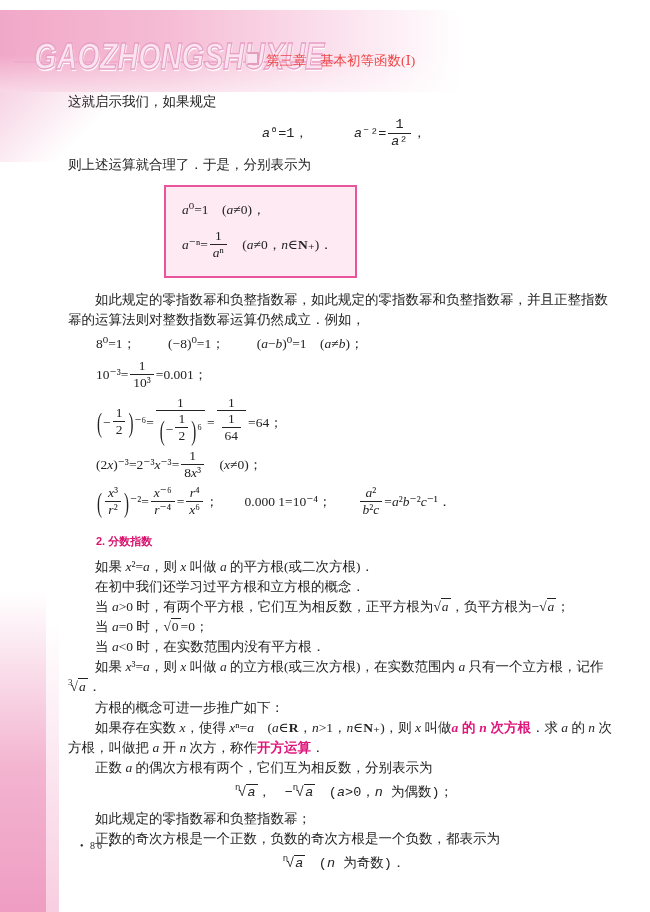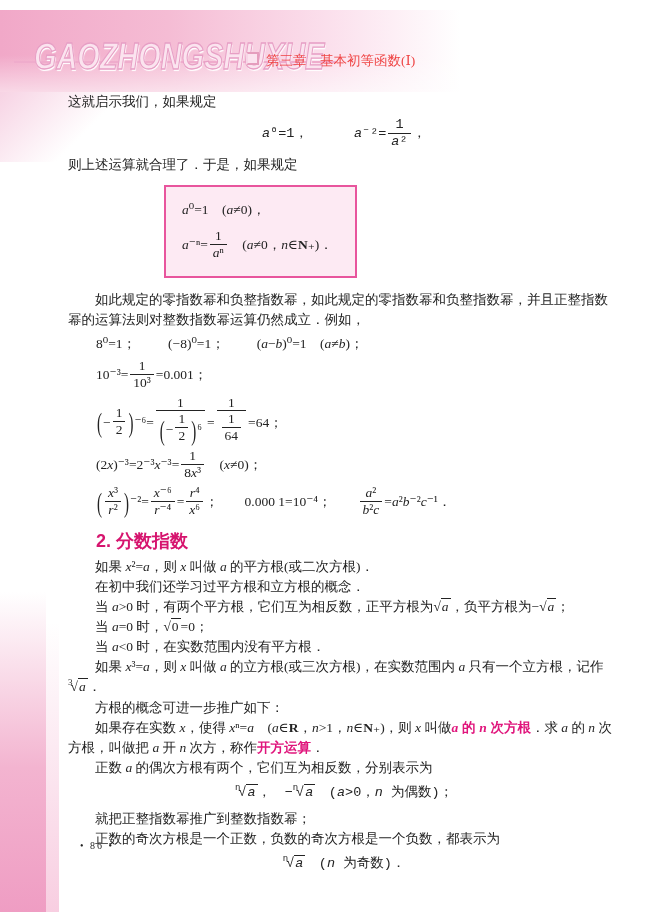--- a/index.html
+++ b/index.html
@@ -26,21 +26,21 @@
   .side{position:absolute;left:0;bottom:0;width:46px;height:320px;
         background:linear-gradient(to bottom,rgba(239,157,195,0) 0%,#f3b4d0 55%,var(--sidepink) 100%);}
   .side2{position:absolute;left:46px;bottom:0;width:13px;height:290px;
         background:linear-gradient(to bottom,rgba(248,206,224,0) 0%,#f8cee1 100%);}
   
   .content{position:absolute;left:68px;top:92px;width:552px;font-size:13.5px;line-height:20px;}
   .para{margin:0;}
   .ind{text-indent:2em;}
   .centerline{text-align:center;margin:5px 0;font-family:Liberation Mono, monospace;}
   .fline{margin:4px 0 4px 28px;}
-  .sec-heading{color:var(--accent);font-weight:bold;font-size:18px;margin:13px 0 6px 28px;
+  .sec-heading{color:var(--accent);font-weight:bold;font-size:11px;margin:13px 0 6px 28px;
         font-family:"Liberation Sans","DejaVu Sans",sans-serif;}
   .boxwrap{margin:10px 0 12px 96px;}
   .pinkbox{display:inline-block;border:2px solid var(--boxborder);background:var(--boxbg);
         padding:10px 22px 12px 16px;min-width:140px;}
   .boxline{margin:3px 0;}
   .boxline + .boxline{margin-top:8px;}
   
   .tk{}
   .vr{font-style:italic;}
   .bd{font-weight:bold;}
@@ -66,40 +66,40 @@
   <div class="hrule"></div>
   <div class="logo">GAOZHONGSHUXUE</div>
   <div class="chap">
     <span class="chap-icon"></span>
     <span>第三章　基本初等函数(Ⅰ)</span>
   </div>
 
   <div class="content" id="content">
       <div class="para"><span class="tk">这就启示我们，如果规定</span></div>
       <div class="centerline"><span class="vr">a</span><span class="tk">⁰=1，</span><span class="sp" style="width: 46px;"></span><span class="vr">a</span><span class="tk">⁻²=</span><span class="frac"><span class="fnum"><span class="tk">1</span></span><span class="fden"><span class="vr">a</span><span class="tk">²</span></span></span><span class="tk">，</span></div>
-      <div class="para"><span class="tk">则上述运算就合理了．于是，如果规定</span></div>
+      <div class="para"><span class="tk">则上述运算就合理了．于是，分别表示为</span></div>
       <div class="boxwrap"><div class="pinkbox"><div class="boxline"><span class="vr">a</span><span class="tk">⁰=1　(</span><span class="vr">a</span><span class="tk">≠0)，</span></div><div class="boxline"><span class="vr">a</span><span class="tk">⁻ⁿ=</span><span class="frac"><span class="fnum"><span class="tk">1</span></span><span class="fden"><span class="vr">a</span><span class="tk">ⁿ</span></span></span><span class="tk">　(</span><span class="vr">a</span><span class="tk">≠0，</span><span class="vr">n</span><span class="tk">∈</span><span class="bd">N</span><span class="tk">₊)．</span></div></div></div>
       <div class="para ind"><span class="tk">如此规定的零指数幂和负整指数幂，如此规定的零指数幂和负整指数幂，并且正整指数幂的运算法则对整数指数幂运算仍然成立．例如，</span></div>
       <div class="fline"><span class="tk">8⁰=1；</span><span class="sp" style="width: 32px;"></span><span class="tk">(−8)⁰=1；</span><span class="sp" style="width: 32px;"></span><span class="tk">(</span><span class="vr">a</span><span class="tk">−</span><span class="vr">b</span><span class="tk">)⁰=1　(</span><span class="vr">a</span><span class="tk">≠</span><span class="vr">b</span><span class="tk">)；</span></div>
       <div class="fline"><span class="tk">10⁻³=</span><span class="frac"><span class="fnum"><span class="tk">1</span></span><span class="fden"><span class="tk">10³</span></span></span><span class="tk">=0.001；</span></div>
       <div class="fline"><span class="bg">(</span><span class="tk">−</span><span class="frac"><span class="fnum"><span class="tk">1</span></span><span class="fden"><span class="tk">2</span></span></span><span class="bg">)</span><span class="tk">⁻⁶=</span><span class="frac"><span class="fnum"><span class="tk">1</span></span><span class="fden"><span class="bg">(</span><span class="tk">−</span><span class="frac"><span class="fnum"><span class="tk">1</span></span><span class="fden"><span class="tk">2</span></span></span><span class="bg">)</span><span class="tk">⁶</span></span></span><span class="tk">=</span><span class="frac"><span class="fnum"><span class="tk">1</span></span><span class="fden"><span class="frac"><span class="fnum"><span class="tk">1</span></span><span class="fden"><span class="tk">64</span></span></span></span></span><span class="tk">=64；</span></div>
       <div class="fline"><span class="tk">(2</span><span class="vr">x</span><span class="tk">)⁻³=2⁻³</span><span class="vr">x</span><span class="tk">⁻³=</span><span class="frac"><span class="fnum"><span class="tk">1</span></span><span class="fden"><span class="tk">8</span><span class="vr">x</span><span class="tk">³</span></span></span><span class="tk">　(</span><span class="vr">x</span><span class="tk">≠0)；</span></div>
       <div class="fline"><span class="bg">(</span><span class="frac"><span class="fnum"><span class="vr">x</span><span class="tk">³</span></span><span class="fden"><span class="vr">r</span><span class="tk">²</span></span></span><span class="bg">)</span><span class="tk">⁻²=</span><span class="frac"><span class="fnum"><span class="vr">x</span><span class="tk">⁻⁶</span></span><span class="fden"><span class="vr">r</span><span class="tk">⁻⁴</span></span></span><span class="tk">=</span><span class="frac"><span class="fnum"><span class="vr">r</span><span class="tk">⁴</span></span><span class="fden"><span class="vr">x</span><span class="tk">⁶</span></span></span><span class="tk">；</span><span class="sp" style="width: 26px;"></span><span class="tk">0.000 1=10⁻⁴；</span><span class="sp" style="width: 26px;"></span><span class="frac"><span class="fnum"><span class="vr">a</span><span class="tk">²</span></span><span class="fden"><span class="vr">b</span><span class="tk">²</span><span class="vr">c</span></span></span><span class="tk">=</span><span class="vr">a</span><span class="tk">²</span><span class="vr">b</span><span class="tk">⁻²</span><span class="vr">c</span><span class="tk">⁻¹．</span></div>
       <div class="sec-heading">2. 分数指数</div>
       <div class="para ind"><span class="tk">如果 </span><span class="vr">x</span><span class="tk">²=</span><span class="vr">a</span><span class="tk">，则 </span><span class="vr">x</span><span class="tk"> 叫做 </span><span class="vr">a</span><span class="tk"> 的平方根(或二次方根)．</span></div>
       <div class="para ind"><span class="tk">在初中我们还学习过平方根和立方根的概念．</span></div>
       <div class="para ind"><span class="tk">当 </span><span class="vr">a</span><span class="tk">&gt;0 时，有两个平方根，它们互为相反数，正平方根为</span><span class="sqrt"><span class="rsign">√</span><span class="rad"><span class="vr">a</span></span></span><span class="tk">，负平方根为−</span><span class="sqrt"><span class="rsign">√</span><span class="rad"><span class="vr">a</span></span></span><span class="tk">；</span></div>
       <div class="para ind"><span class="tk">当 </span><span class="vr">a</span><span class="tk">=0 时，</span><span class="sqrt"><span class="rsign">√</span><span class="rad"><span class="tk">0</span></span></span><span class="tk">=0；</span></div>
       <div class="para ind"><span class="tk">当 </span><span class="vr">a</span><span class="tk">&lt;0 时，在实数范围内没有平方根．</span></div>
       <div class="para ind"><span class="tk">如果 </span><span class="vr">x</span><span class="tk">³=</span><span class="vr">a</span><span class="tk">，则 </span><span class="vr">x</span><span class="tk"> 叫做 </span><span class="vr">a</span><span class="tk"> 的立方根(或三次方根)，在实数范围内 </span><span class="vr">a</span><span class="tk"> 只有一个立方根，记作 </span><span class="sqrt"><span class="idx">3</span><span class="rsign">√</span><span class="rad"><span class="vr">a</span></span></span><span class="tk">．</span></div>
       <div class="para ind"><span class="tk">方根的概念可进一步推广如下：</span></div>
       <div class="para ind"><span class="tk">如果存在实数 </span><span class="vr">x</span><span class="tk">，使得 </span><span class="vr">x</span><span class="tk">ⁿ=</span><span class="vr">a</span><span class="tk">　(</span><span class="vr">a</span><span class="tk">∈</span><span class="bd">R</span><span class="tk">，</span><span class="vr">n</span><span class="tk">&gt;1，</span><span class="vr">n</span><span class="tk">∈</span><span class="bd">N</span><span class="tk">₊)，则 </span><span class="vr">x</span><span class="tk"> 叫做</span><span class="pkv">a</span><span class="pk"> 的 </span><span class="pkv">n</span><span class="pk"> 次方根</span><span class="tk">．求 </span><span class="vr">a</span><span class="tk"> 的 </span><span class="vr">n</span><span class="tk"> 次方根，叫做把 </span><span class="vr">a</span><span class="tk"> 开 </span><span class="vr">n</span><span class="tk"> 次方，称作</span><span class="pk">开方运算</span><span class="tk">．</span></div>
       <div class="para ind"><span class="tk">正数 </span><span class="vr">a</span><span class="tk"> 的偶次方根有两个，它们互为相反数，分别表示为</span></div>
       <div class="centerline"><span class="sqrt"><span class="idx">n</span><span class="rsign">√</span><span class="rad"><span class="vr">a</span></span></span><span class="tk">，　−</span><span class="sqrt"><span class="idx">n</span><span class="rsign">√</span><span class="rad"><span class="vr">a</span></span></span><span class="tk">　(</span><span class="vr">a</span><span class="tk">&gt;0，</span><span class="vr">n</span><span class="tk"> 为偶数)；</span></div>
-      <div class="para ind"><span class="tk">就把正整指数幂推广到整数指数幂；</span></div>
+      <div class="para ind"><span class="tk">如此规定的零指数幂和负整指数幂；</span></div>
       <div class="para ind"><span class="tk">正数的奇次方根是一个正数，负数的奇次方根是一个负数，都表示为</span></div>
       <div class="centerline"><span class="sqrt"><span class="idx">n</span><span class="rsign">√</span><span class="rad"><span class="vr">a</span></span></span><span class="tk">　(</span><span class="vr">n</span><span class="tk"> 为奇数)．</span></div>
     </div>
 
   <div class="side"></div>
   <div class="side2"></div>
   <div class="pagenum">• 86 •</div>
 </div>
 
 </body></html>

